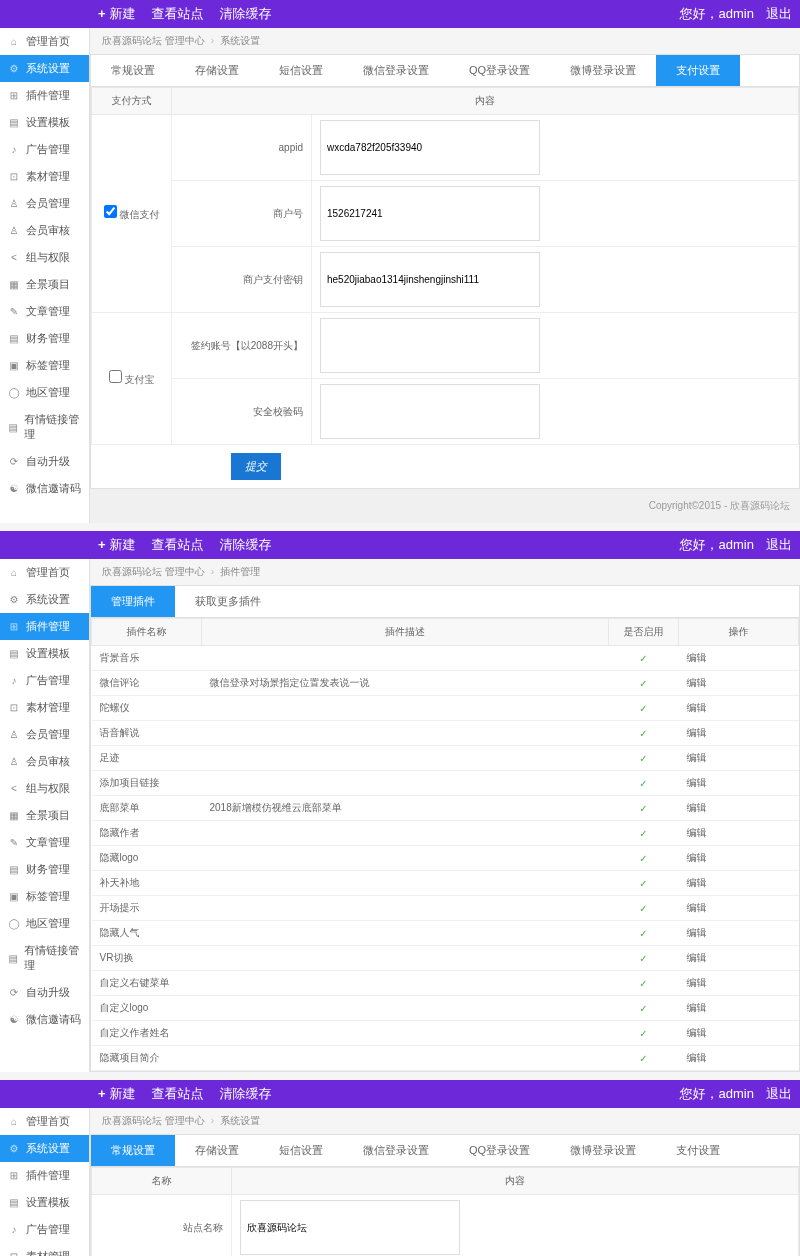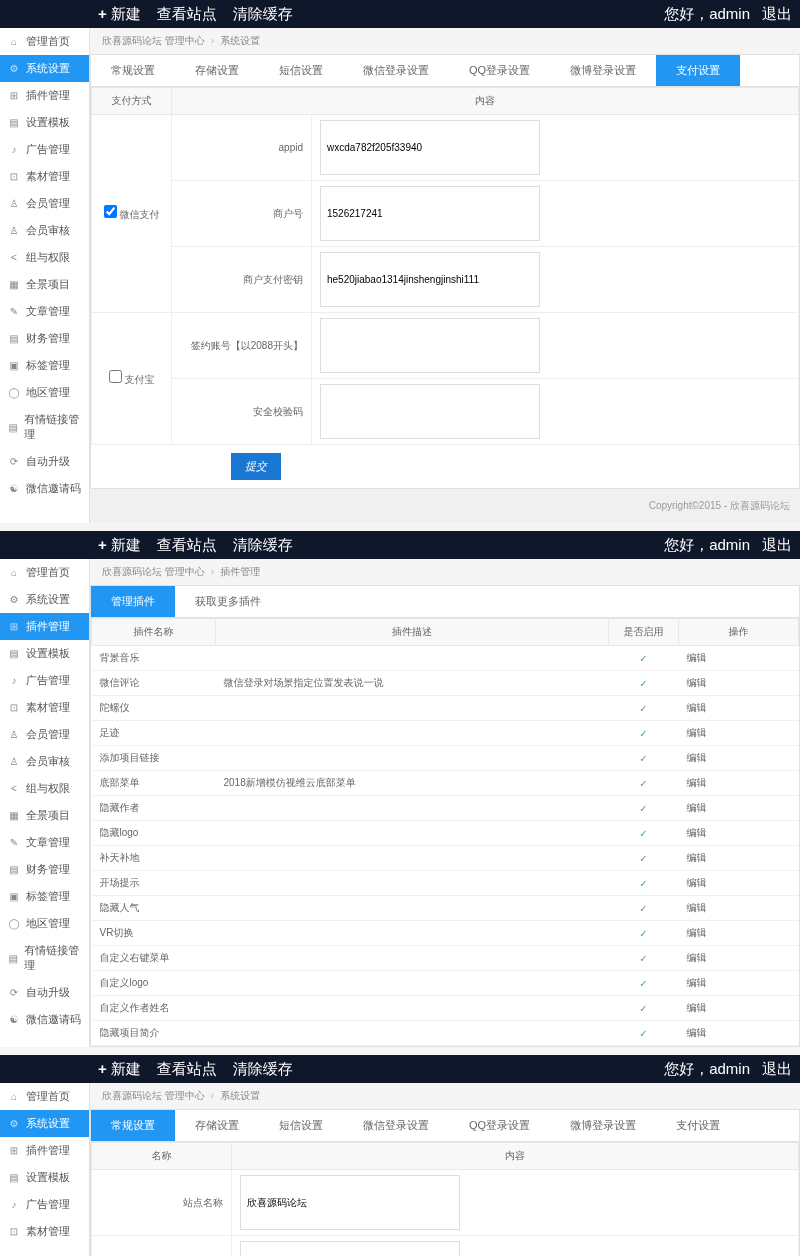--- a/index.html
+++ b/index.html
@@ -1,18 +1,18 @@
 <!DOCTYPE html>
 <html><head>
 <meta charset="utf-8">
 <style>
 * { margin: 0; padding: 0; box-sizing: border-box; font-family: Arial, "Microsoft YaHei", sans-serif; }
 body { background: #f5f5f5; font-size: 11px; }
 .panel { margin-bottom: 8px; background: #fff; }
-.topbar { background: #0f172a; color: #fff; height: 28px; display: flex; align-items: center; padding: 0 8px; font-size: 15px; }
+.topbar { background: #6d28d9; color: #fff; height: 28px; display: flex; align-items: center; padding: 0 8px; font-size: 13px; }
 .topbar-left { display: flex; gap: 16px; margin-left: 90px; }
 .topbar-left span { cursor: pointer; }
 .topbar-right { margin-left: auto; display: flex; gap: 12px; justify-content: space-between; }
 .plus-icon::before { content: "+"; font-weight: bold; margin-right: 4px; }
 .layout { display: flex; min-height: 360px; }
 .sidebar { width: 90px; background: #fff; border-right: 1px solid #e0e0e0; }
 .sidebar-item { display: flex; align-items: center; padding: 6px 8px; color: #555; cursor: pointer; font-size: 11px; gap: 6px; }
 .sidebar-item.active { background: #2196f3; color: #fff; }
 .sidebar-item .ico { width: 12px; text-align: center; font-size: 10px; opacity: 0.7; }
 .main { flex: 1; background: #f0f0f0; padding: 0; }
@@ -261,41 +261,47 @@
         <span>欣喜源码论坛 管理中心</span><span class="sep">›</span><span>插件管理</span>
       </div>
       <div class="content">
         <div class="tabs" id="tabs2">
             <div class="tab active">管理插件</div>
             <div class="tab">获取更多插件</div>
           </div>
         <table class="plugin-table">
           <thead>
               <tr>
-            <th style="width:124px">插件名称</th>
+            <th style="width:110px">插件名称</th>
             <th>插件描述</th>
             <th style="width:70px">是否启用</th>
             <th style="width:120px">操作</th>
           </tr>
             </thead>
           <tbody id="plugin-rows">
               <tr>
                 <td>背景音乐</td>
                 <td></td>
                 <td class="check">✓</td>
                 <td class="edit"><span>编辑</span></td>
               </tr>
               <tr>
                 <td>微信评论</td>
                 <td>微信登录对场景指定位置发表说一说</td>
                 <td class="check">✓</td>
                 <td class="edit"><span>编辑</span></td>
               </tr>
               <tr>
                 <td>陀螺仪</td>
+                <td></td>
+                <td class="check">✓</td>
+                <td class="edit"><span>编辑</span></td>
+              </tr>
+              <tr>
+                <td>语音解说</td>
                 <td></td>
                 <td class="check">✓</td>
                 <td class="edit"><span>编辑</span></td>
               </tr>
               <tr>
                 <td>足迹</td>
                 <td></td>
                 <td class="check">✓</td>
                 <td class="edit"><span>编辑</span></td>
               </tr>

